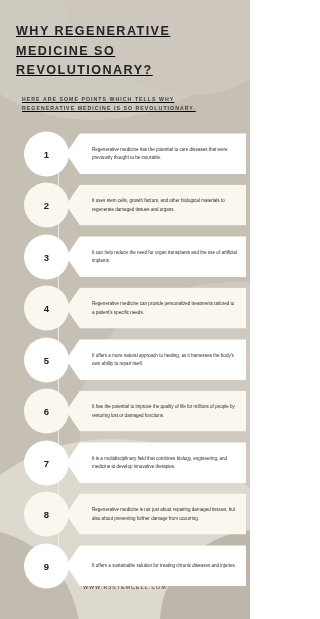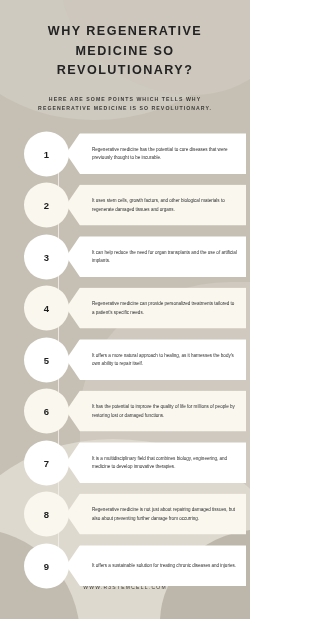--- a/index.html
+++ b/index.html
@@ -74,21 +74,22 @@
     width: 150px;
     height: 160px;
     background: #bdb7ab;
     border-radius: 70% 0 0 0 / 58% 0 0 0;
   }
 
   
   .header {
     position: relative;
     padding: 22px 16px 0 16px;
-    text-align: center;
+    text-align: left;
+    text-decoration: underline;
   }
   .title {
     font-size: 12.6px;
     font-weight: bold;
     letter-spacing: 1.45px;
     line-height: 1.55;
     color: #232323;
     margin: 0;
     text-transform: uppercase;
   }

